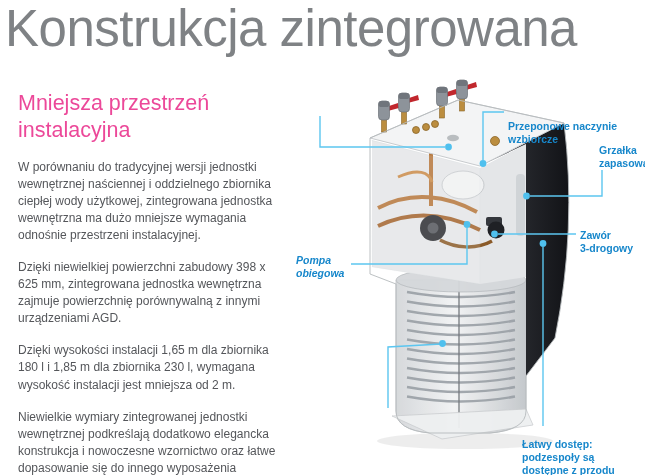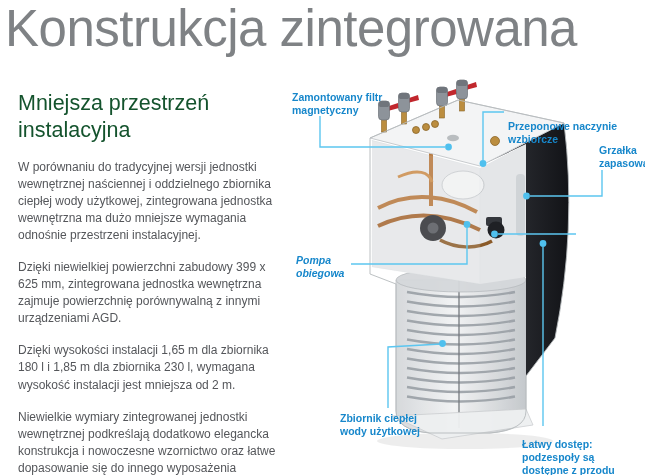--- a/index.html
+++ b/index.html
@@ -23,21 +23,21 @@
   }
   .intro {
     position: absolute;
     left: 18px; top: 90px;
     width: 258px;
   }
   .intro h2 {
     font-size: 21.5px;
     line-height: 1.26;
     font-weight: normal;
-    color: #14532d;
+    color: #ec4899;
     margin: 0 0 14px 0;
   }
   .intro p {
     font-size: 12px;
     line-height: 1.42;
     color: #54565a;
     margin: 15px 0 11px 0;
   }
   .diagram {
     position: absolute;
@@ -65,21 +65,21 @@
   .co-7 { left: 242px; top: 360px; }
 </style>
 </head>
 <body>
 
 <h1 class="page-title">Konstrukcja zintegrowana</h1>
 
 <div class="intro">
   <h2>Mniejsza przestrzeń instalacyjna</h2>
   <p>W porównaniu do tradycyjnej wersji jednostki wewnętrznej naściennej i oddzielnego zbiornika ciepłej wody użytkowej, zintegrowana jednostka wewnętrzna ma dużo mniejsze wymagania odnośnie przestrzeni instalacyjnej.</p>
-  <p>Dzięki niewielkiej powierzchni zabudowy 399 x 625 mm, zintegrowana jednostka wewnętrzna zajmuje powierzchnię porównywalną z innymi urządzeniami AGD.</p>
+  <p>Dzięki niewielkiej powierzchni zabudowy 398 x 625 mm, zintegrowana jednostka wewnętrzna zajmuje powierzchnię porównywalną z innymi urządzeniami AGD.</p>
   <p>Dzięki wysokości instalacji 1,65 m dla zbiornika 180 l i 1,85 m dla zbiornika 230 l, wymagana wysokość instalacji jest mniejsza od 2 m.</p>
   <p>Niewielkie wymiary zintegrowanej jednostki wewnętrznej podkreślają dodatkowo elegancka konstrukcja i nowoczesne wzornictwo oraz łatwe dopasowanie się do innego wyposażenia domowego.</p>
 </div>
 
 <div class="diagram">
   <svg width="365" height="397" viewBox="0 0 365 397">
     <defs>
       <linearGradient id="cowlG" x1="0" y1="0" x2="1" y2="0">
         <stop offset="0" stop-color="#55595f"></stop>
         <stop offset="0.45" stop-color="#26282d"></stop>
@@ -177,26 +177,24 @@
       <circle cx="168.5" cy="69" r="3.4"></circle>
       <circle cx="203" cy="85.5" r="3.4"></circle>
       <circle cx="246.5" cy="118" r="3.4"></circle>
       <circle cx="187" cy="146.5" r="3.4"></circle>
       <circle cx="214.5" cy="156" r="3.4"></circle>
       <circle cx="162.5" cy="265.5" r="3.4"></circle>
       <circle cx="263" cy="165.5" r="3.4"></circle>
     </g>
   </svg>
 
-  <div class="callout co-1">Zamontowany filtr
-magnetyczny</div>
   <div class="callout co-2">Przeponowe naczynie
 wzbiorcze</div>
   <div class="callout co-3">Grzałka
 zapasowa</div>
   <div class="callout co-4">Pompa
 obiegowa</div>
-  <div class="callout co-6">Zbiornik ciepłej
-wody użytkowej</div>
+  <div class="callout co-5">Zawór
+3-drogowy</div>
   <div class="callout co-7">Łatwy dostęp:
 podzespoły są
 dostępne z przodu</div>
 </div>
 
 </body></html>

